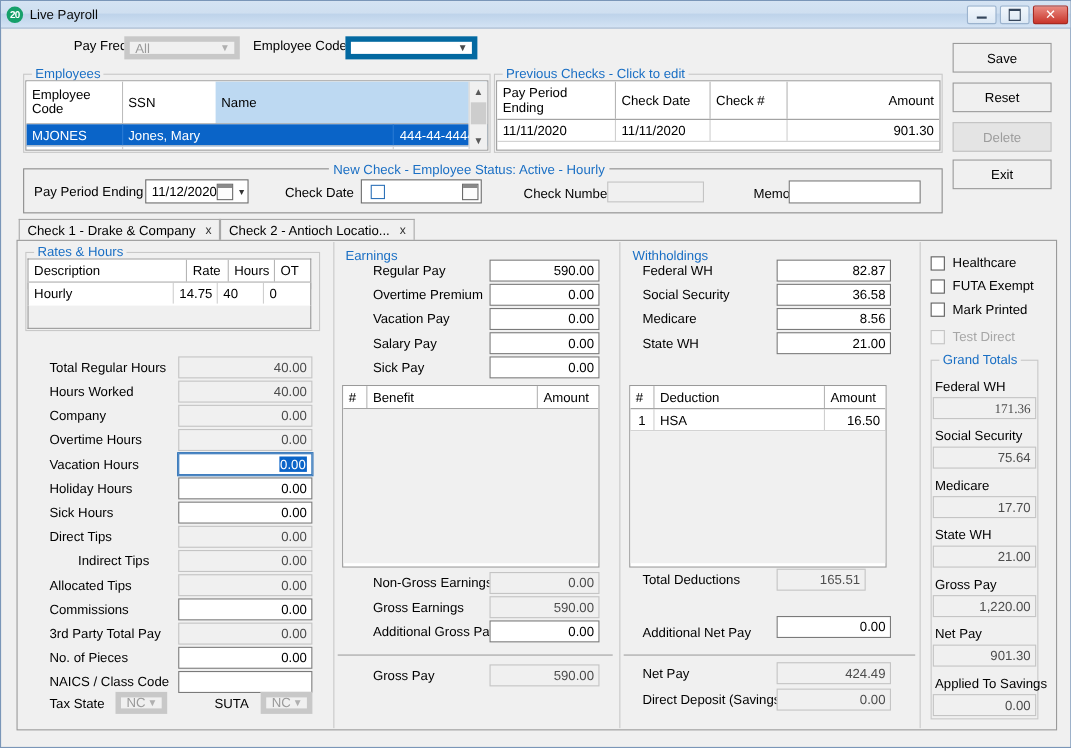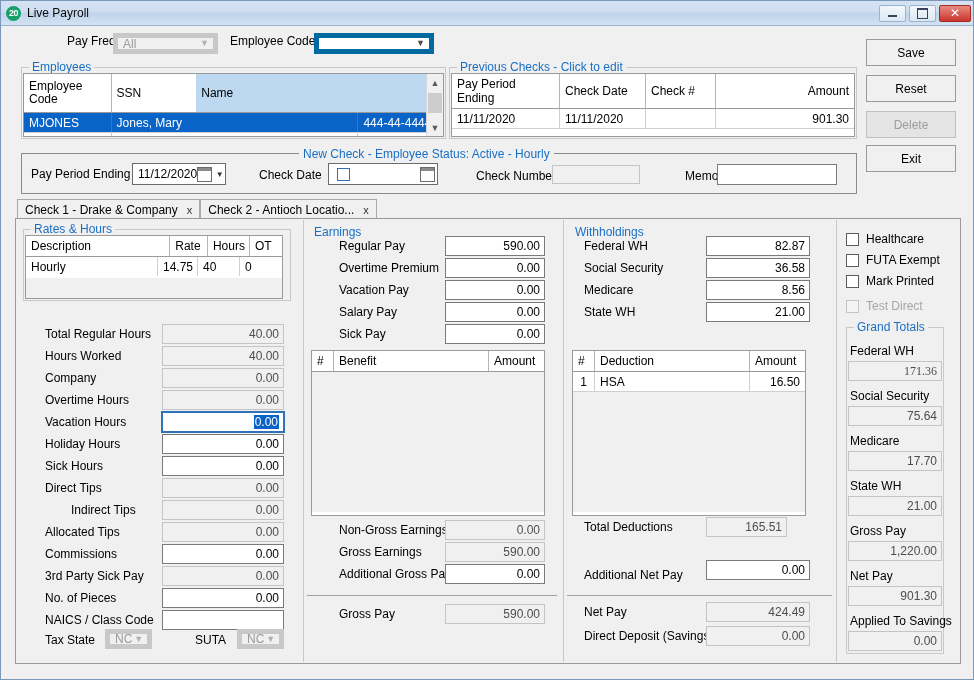--- a/index.html
+++ b/index.html
@@ -339,21 +339,21 @@
       <div class="fld ro" style="position: absolute; left: 161px; top: 499px; width: 122px;">0.00</div>
       <div class="rowline" style="left: 44px; top: 524px;">
         <span class="lbl">Allocated Tips</span>
       </div>
       <div class="fld ro" style="position: absolute; left: 161px; top: 521px; width: 122px;">0.00</div>
       <div class="rowline" style="left: 44px; top: 546px;">
         <span class="lbl">Commissions</span>
       </div>
       <div class="fld" style="position: absolute; left: 161px; top: 543px; width: 122px;">0.00</div>
       <div class="rowline" style="left: 44px; top: 568px;">
-        <span class="lbl">3rd Party Sick Pay</span>
+        <span class="lbl">3rd Party Total Pay</span>
       </div>
       <div class="fld ro" style="position: absolute; left: 161px; top: 565px; width: 122px;">0.00</div>
       <div class="rowline" style="left: 44px; top: 590px;">
         <span class="lbl">No. of Pieces</span>
       </div>
       <div class="fld" style="position: absolute; left: 161px; top: 587px; width: 122px;">0.00</div>
       <div class="rowline" style="left: 44px; top: 612px;">
         <span class="lbl">NAICS / Class Code</span>
       </div>
       <div class="fld" style="position: absolute; left: 161px; top: 609px; width: 122px;"></div>

